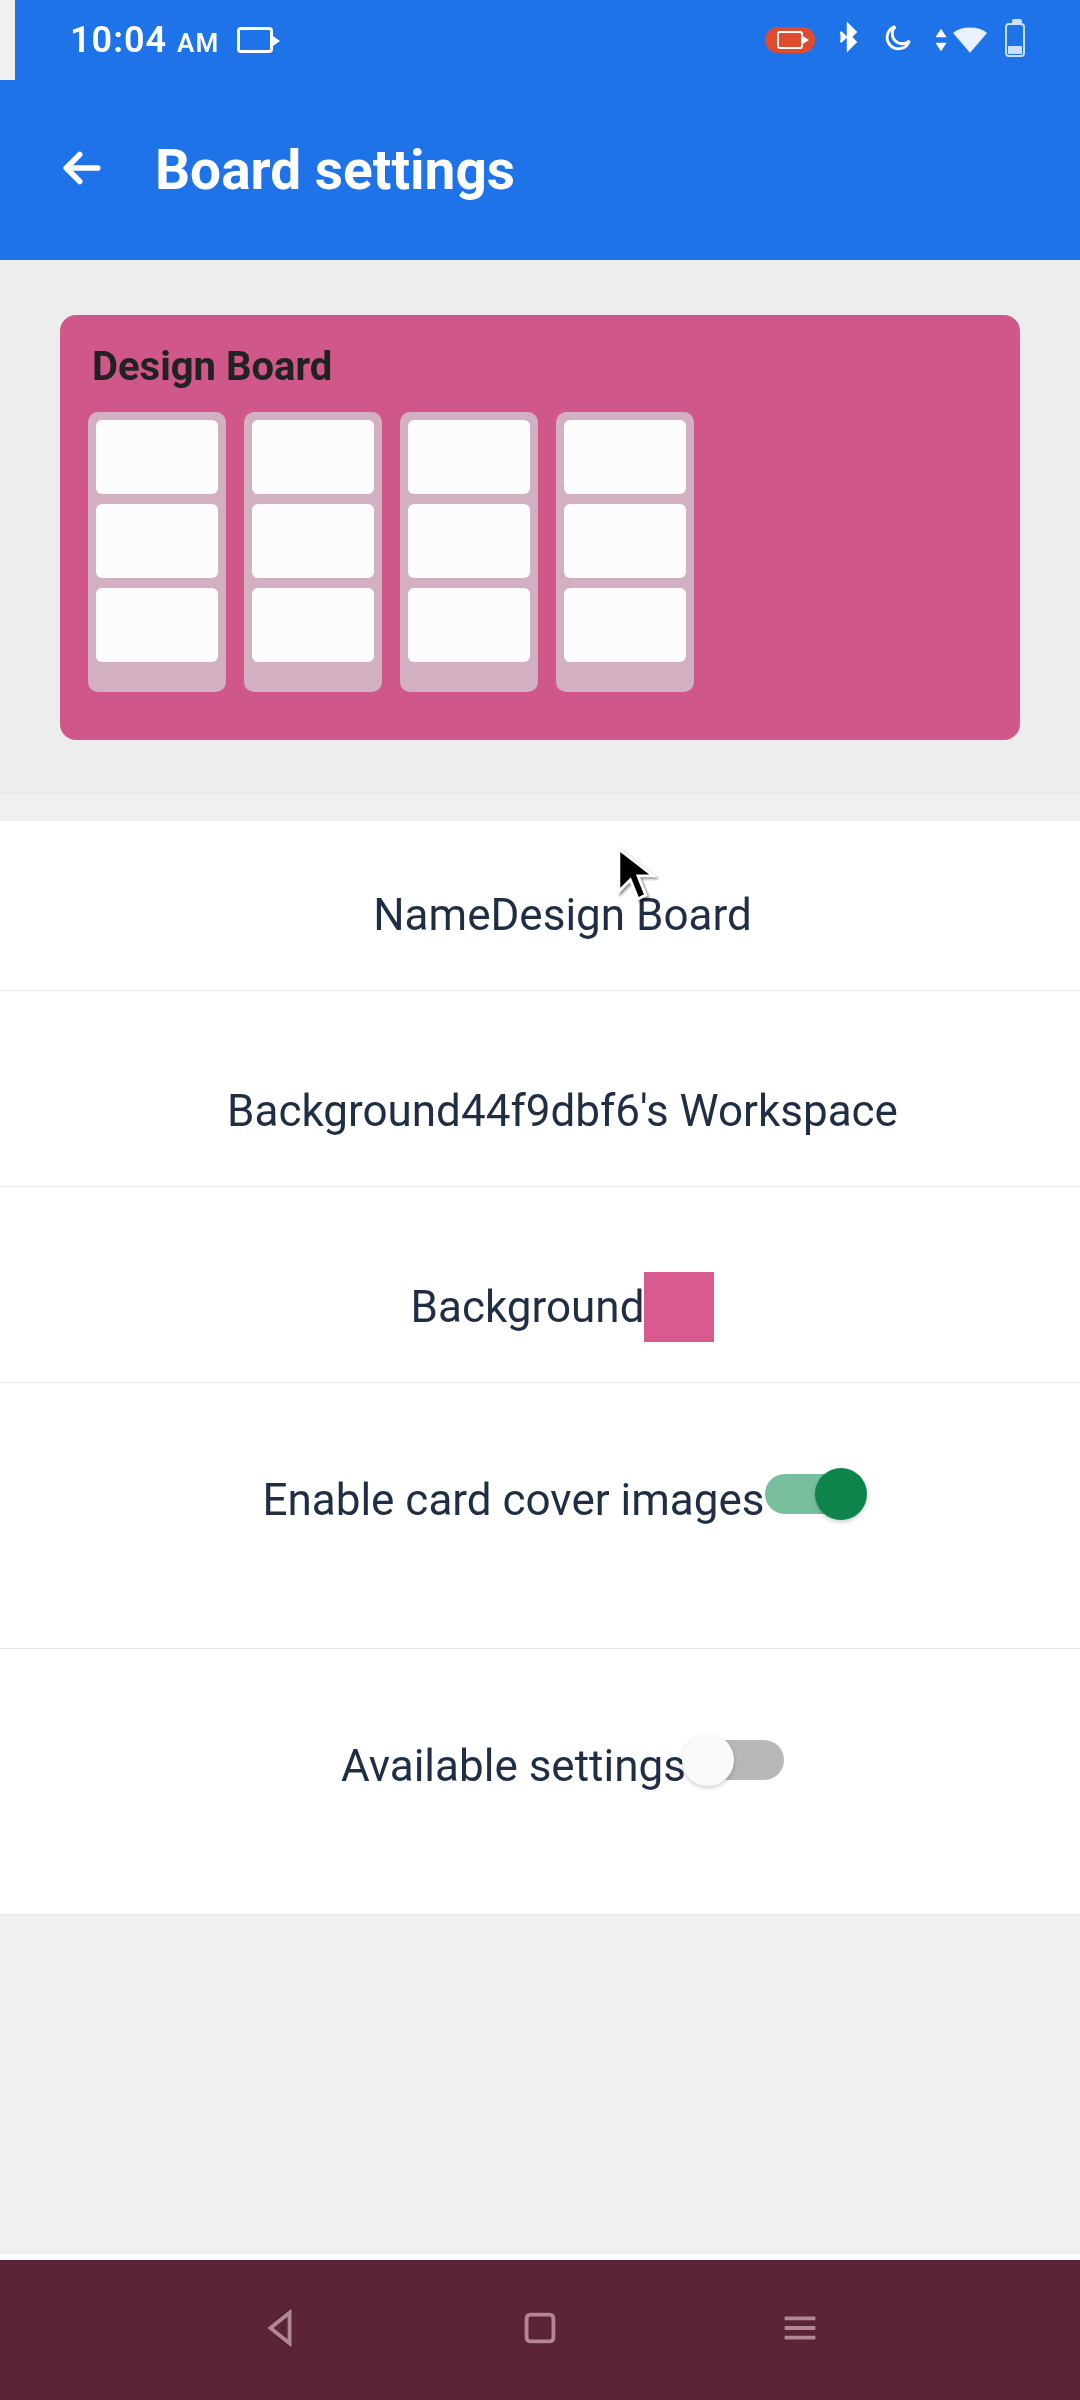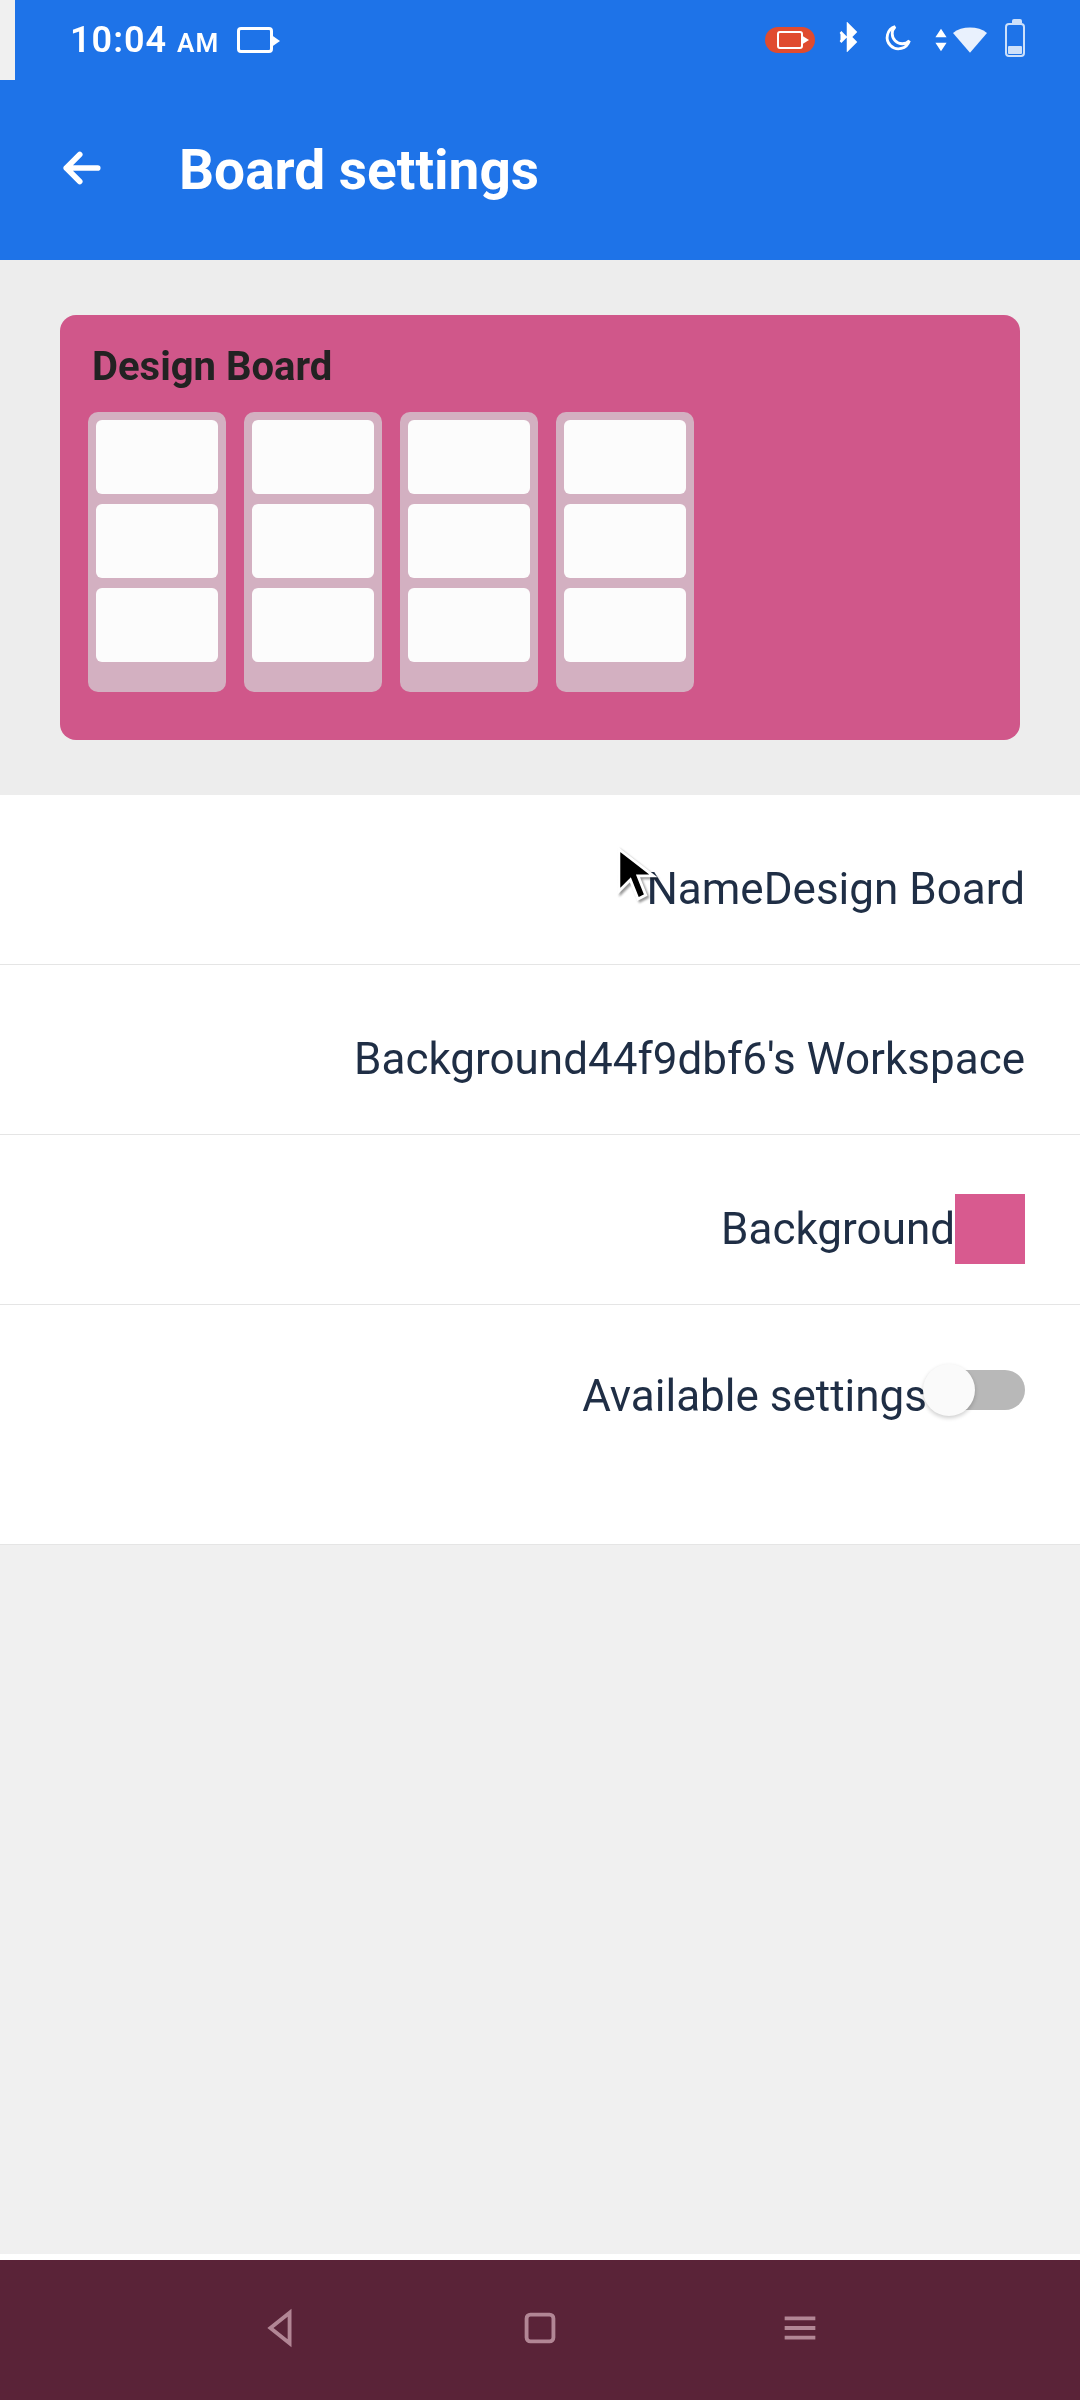--- a/index.html
+++ b/index.html
@@ -59,21 +59,21 @@
     content: ""; position: absolute; bottom: 1px; left: 1px; right: 1px; height: 8px; background: #cde0fa; border-radius: 1px;
   }
 
   
   .app-bar {
     background: #1e73e8;
     height: 180px;
     display: flex;
     align-items: center;
     padding-left: 55px;
-    gap: 70px;
+    gap: 46px;
   }
   .back-arrow { width: 54px; height: 54px; }
   .app-title { color: white; font-size: 55px; font-weight: 700; }
 
   
   .preview-wrap { background: #ededed; padding: 55px 60px; }
   .board-preview {
     background: #d0578a;
     border-radius: 16px;
     padding: 28px 28px 48px 28px;
@@ -84,22 +84,23 @@
   .mini-card { background: #fcfcfc; border-radius: 6px; height: 74px; margin-bottom: 10px; }
   .mini-card:last-child { margin-bottom: 0; }
 
   
   .settings { background: white; }
   .row {
     min-height: 170px;
     padding: 18px 55px 0 100px;
     display: flex;
     align-items: center;
-    justify-content: flex-end;
+    justify-content: center;
     border-bottom: 1.5px solid #e5e5e5;
+    margin-top: 26px;
   }
   .row.tall { min-height: 240px; align-items: flex-start; padding-top: 65px; }
   .row-label { font-size: 44px; color: #1f2e45; font-weight: 400; }
   .row-value { font-size: 44px; color: #1f2e45; }
   .bg-swatch { width: 70px; height: 70px; background: #d85a8f; }
 
   
   .toggle {
     width: 98px; height: 40px; border-radius: 20px; background: #a0a0a0; position: relative;
   }
@@ -214,20 +215,26 @@
   <div class="row">
     <div class="row-label">Background</div>
     <div class="row-value">44f9dbf6's Workspace</div>
   </div>
 
   <div class="row">
     <div class="row-label">Background</div>
     <div class="bg-swatch"></div>
   </div>
 
+  <div class="row tall">
+    <div class="row-label">Enable card cover images</div>
+    <div class="toggle on">
+        <div class="knob"></div>
+      </div>
+  </div>
 
 
   <div class="row tall">
     <div class="row-label">Available settings</div>
     <div class="toggle off">
         <div class="knob"></div>
       </div>
   </div>
 
 

